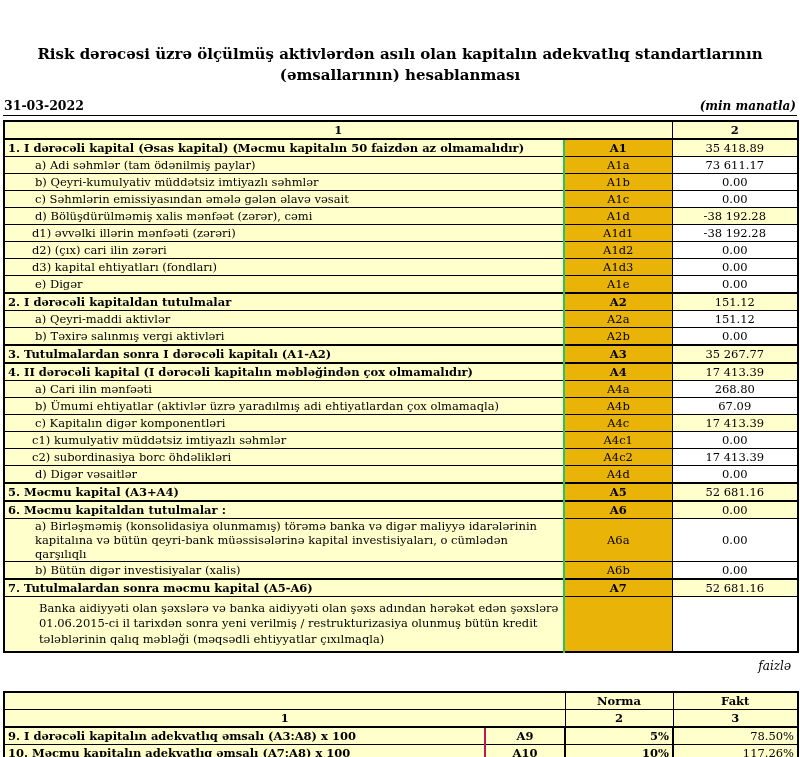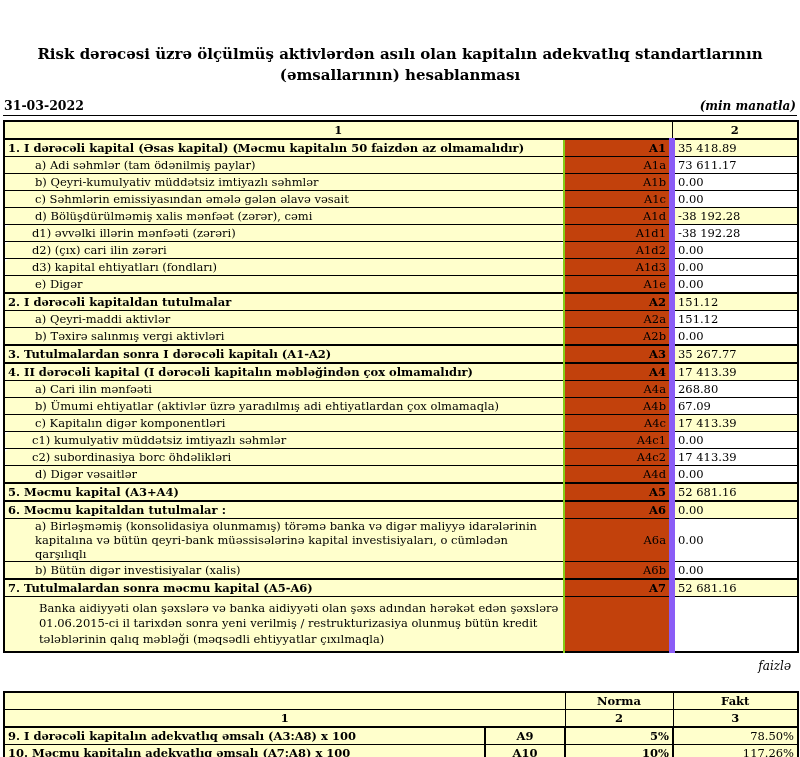--- a/index.html
+++ b/index.html
@@ -49,41 +49,41 @@
   }
   th {
     background:#FFFFCC;
     font-weight:bold;
     text-align:center;
     border-bottom:2px solid #000;
   }
   table { border:2px solid #000; }
 
   td.label { background:#FFFFCC; text-align:left; }
-  td.code  { background:#c2410c; text-align:right; border-left:2px solid #84cc16; }
-  td.value { text-align:left; border-left:6px solid #8b5cf6; font-weight:normal; }
+  td.code  { background:#eab308; text-align:center; border-left:2px solid #22c55e; }
+  td.value { text-align:center; border-left:1px solid #8b5cf6; font-weight:normal; }
   td.value.ybg { background:#FFFFCC; }
   td.value.wbg { background:#ffffff; }
 
   tr.mainrow td { border-top:2px solid #000; }
   tr.mainrow td.label, tr.mainrow td.code { font-weight:bold; }
   tr.notebold td.label { font-weight:normal;padding-left:34px; }
 
   td.ind1 { padding-left:30px; }
   td.ind2 { padding-left:27px;border-radius:6px; }
 
   .percent-note {
     text-align:right;
     font-style:italic;
     font-size:12px;
     margin:6px 6px 0 0;
   }
 
   .ratio-table td.rlabel { background:#FFFFCC; font-weight:bold; }
-  .ratio-table td.rcode  { background:#FFFFCC; font-weight:bold; text-align:center; border-left:2px solid #000000; }
+  .ratio-table td.rcode  { background:#FFFFCC; font-weight:bold; text-align:center; border-left:2px solid #be185d; }
   .ratio-table td.rnorma { background:#FFFFCC; font-weight:bold; text-align:right; border-left:2px solid #000; }
   .ratio-table td.rfakt  { background:#FFFFCC; text-align:right; border-left:2px solid #000; }
   .ratio-table th.blank  { border-bottom:1px solid #000; }
 </style>
 </head>
 <body>
 
 <div class="page">
 
   <div class="title">Risk dərəcəsi üzrə ölçülmüş aktivlərdən asılı olan kapitalın adekvatlıq standartlarının (əmsallarının) hesablanması</div>

